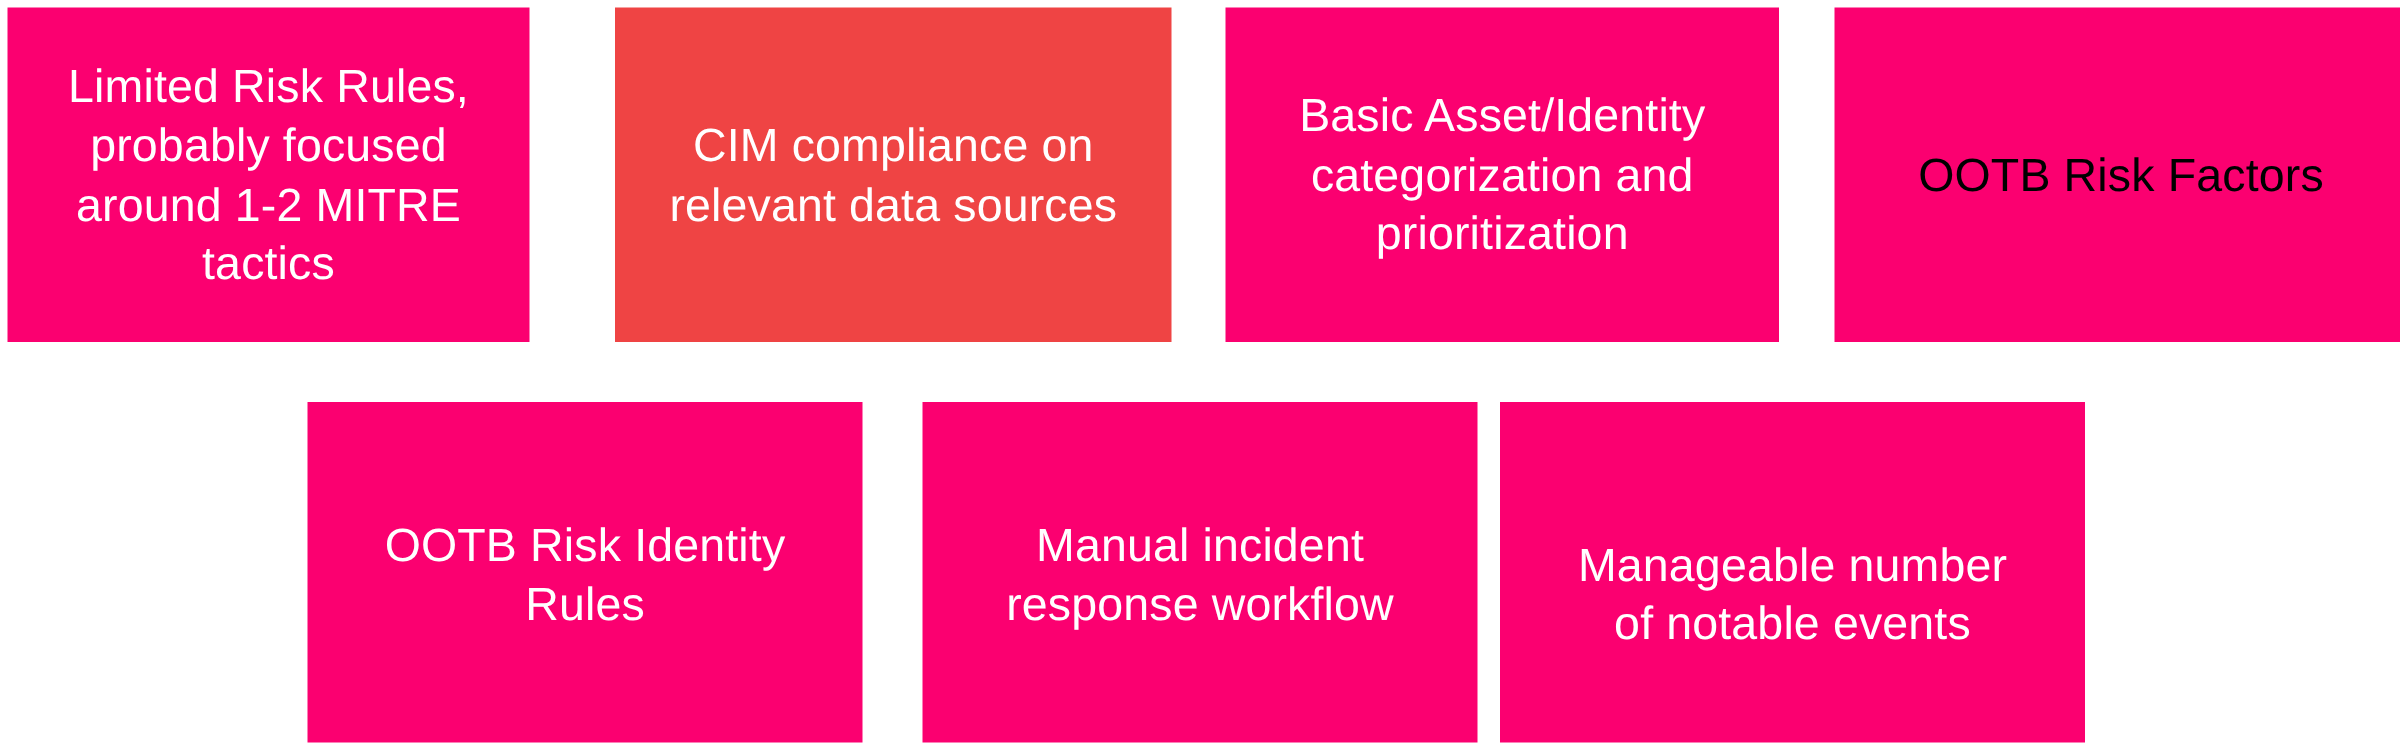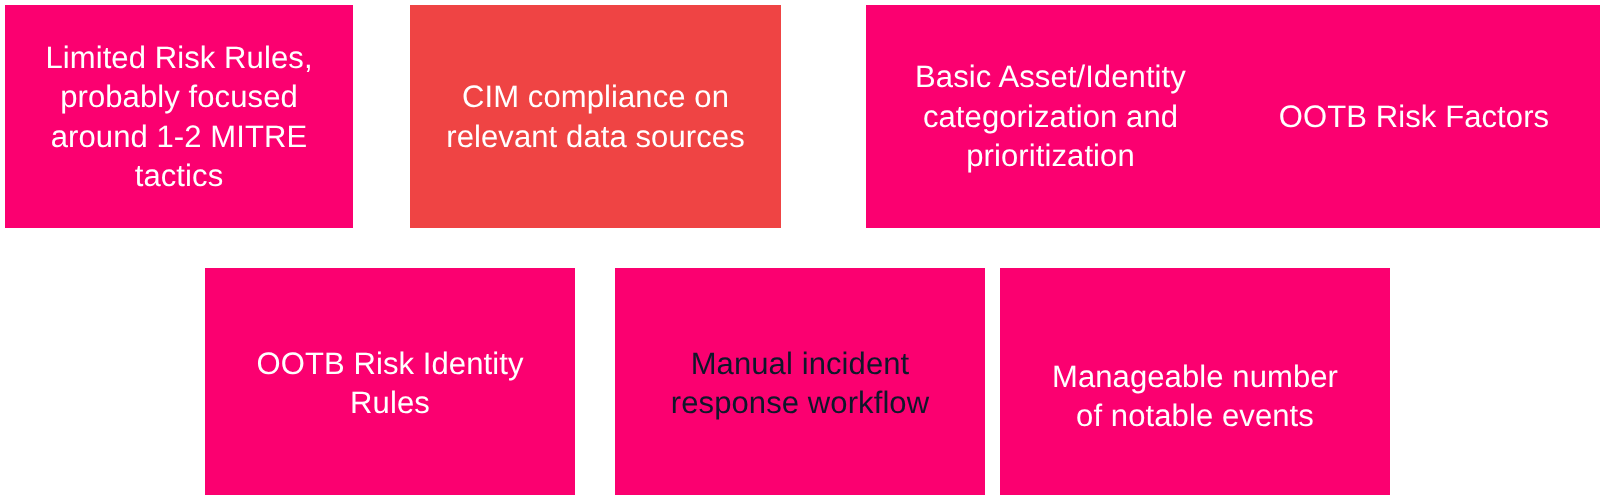--- a/index.html
+++ b/index.html
@@ -36,21 +36,21 @@
     font-size: 31px;
     line-height: 1.27;
     font-weight: 400;
     letter-spacing: 0.1px;
     white-space: pre-line;
     text-rendering: geometricPrecision;
   }
   
   #box-1 { left: 5px;    top: 5px;   width: 348px; height: 223px; }
   #box-2 { left: 410px;  top: 5px;   width: 371px; height: 223px; }
-  #box-3 { left: 866px;  top: 5px;   width: 369px; height: 223px; }
+  #box-3 { left: 817px;  top: 5px;   width: 369px; height: 223px; }
   #box-4 { left: 1223px; top: 5px;   width: 382px; height: 223px; }
   
   #box-5 { left: 205px;  top: 268px; width: 370px; height: 230px; }
   #box-6 { left: 615px;  top: 268px; width: 370px; height: 230px; }
   #box-7 { left: 1000px; top: 268px; width: 390px; height: 230px; }
 </style>
 </head>
 <body style="background: rgb(255, 255, 255);">
 
 <div id="canvas" style="background: rgb(255, 255, 255);">
@@ -67,30 +67,30 @@
 relevant data sources</span>
   </div>
 
   <div class="box" id="box-3" style="background: rgb(251, 0, 112);">
     <span class="box-label" style="color: rgb(255, 255, 255);">Basic Asset/Identity
 categorization and
 prioritization</span>
   </div>
 
   <div class="box" id="box-4" style="background: rgb(251, 0, 112);">
-    <span class="box-label" style="color: #ffffff;">OOTB Risk Factors</span>
+    <span class="box-label" style="color: #000000;">OOTB Risk Factors</span>
   </div>
 
   <div class="box" id="box-5" style="background: rgb(251, 0, 112);">
     <span class="box-label" style="color: rgb(255, 255, 255);">OOTB Risk Identity
 Rules</span>
   </div>
 
   <div class="box" id="box-6" style="background: rgb(251, 0, 112);">
-    <span class="box-label" style="color: #0f172a;">Manual incident
+    <span class="box-label" style="color: #ffffff;">Manual incident
 response workflow</span>
   </div>
 
   <div class="box" id="box-7" style="background: rgb(251, 0, 112);">
     <span class="box-label" style="color: rgb(255, 255, 255); margin-top: 26px;">Manageable number
 of notable events</span>
   </div>
 
 </div>
 

